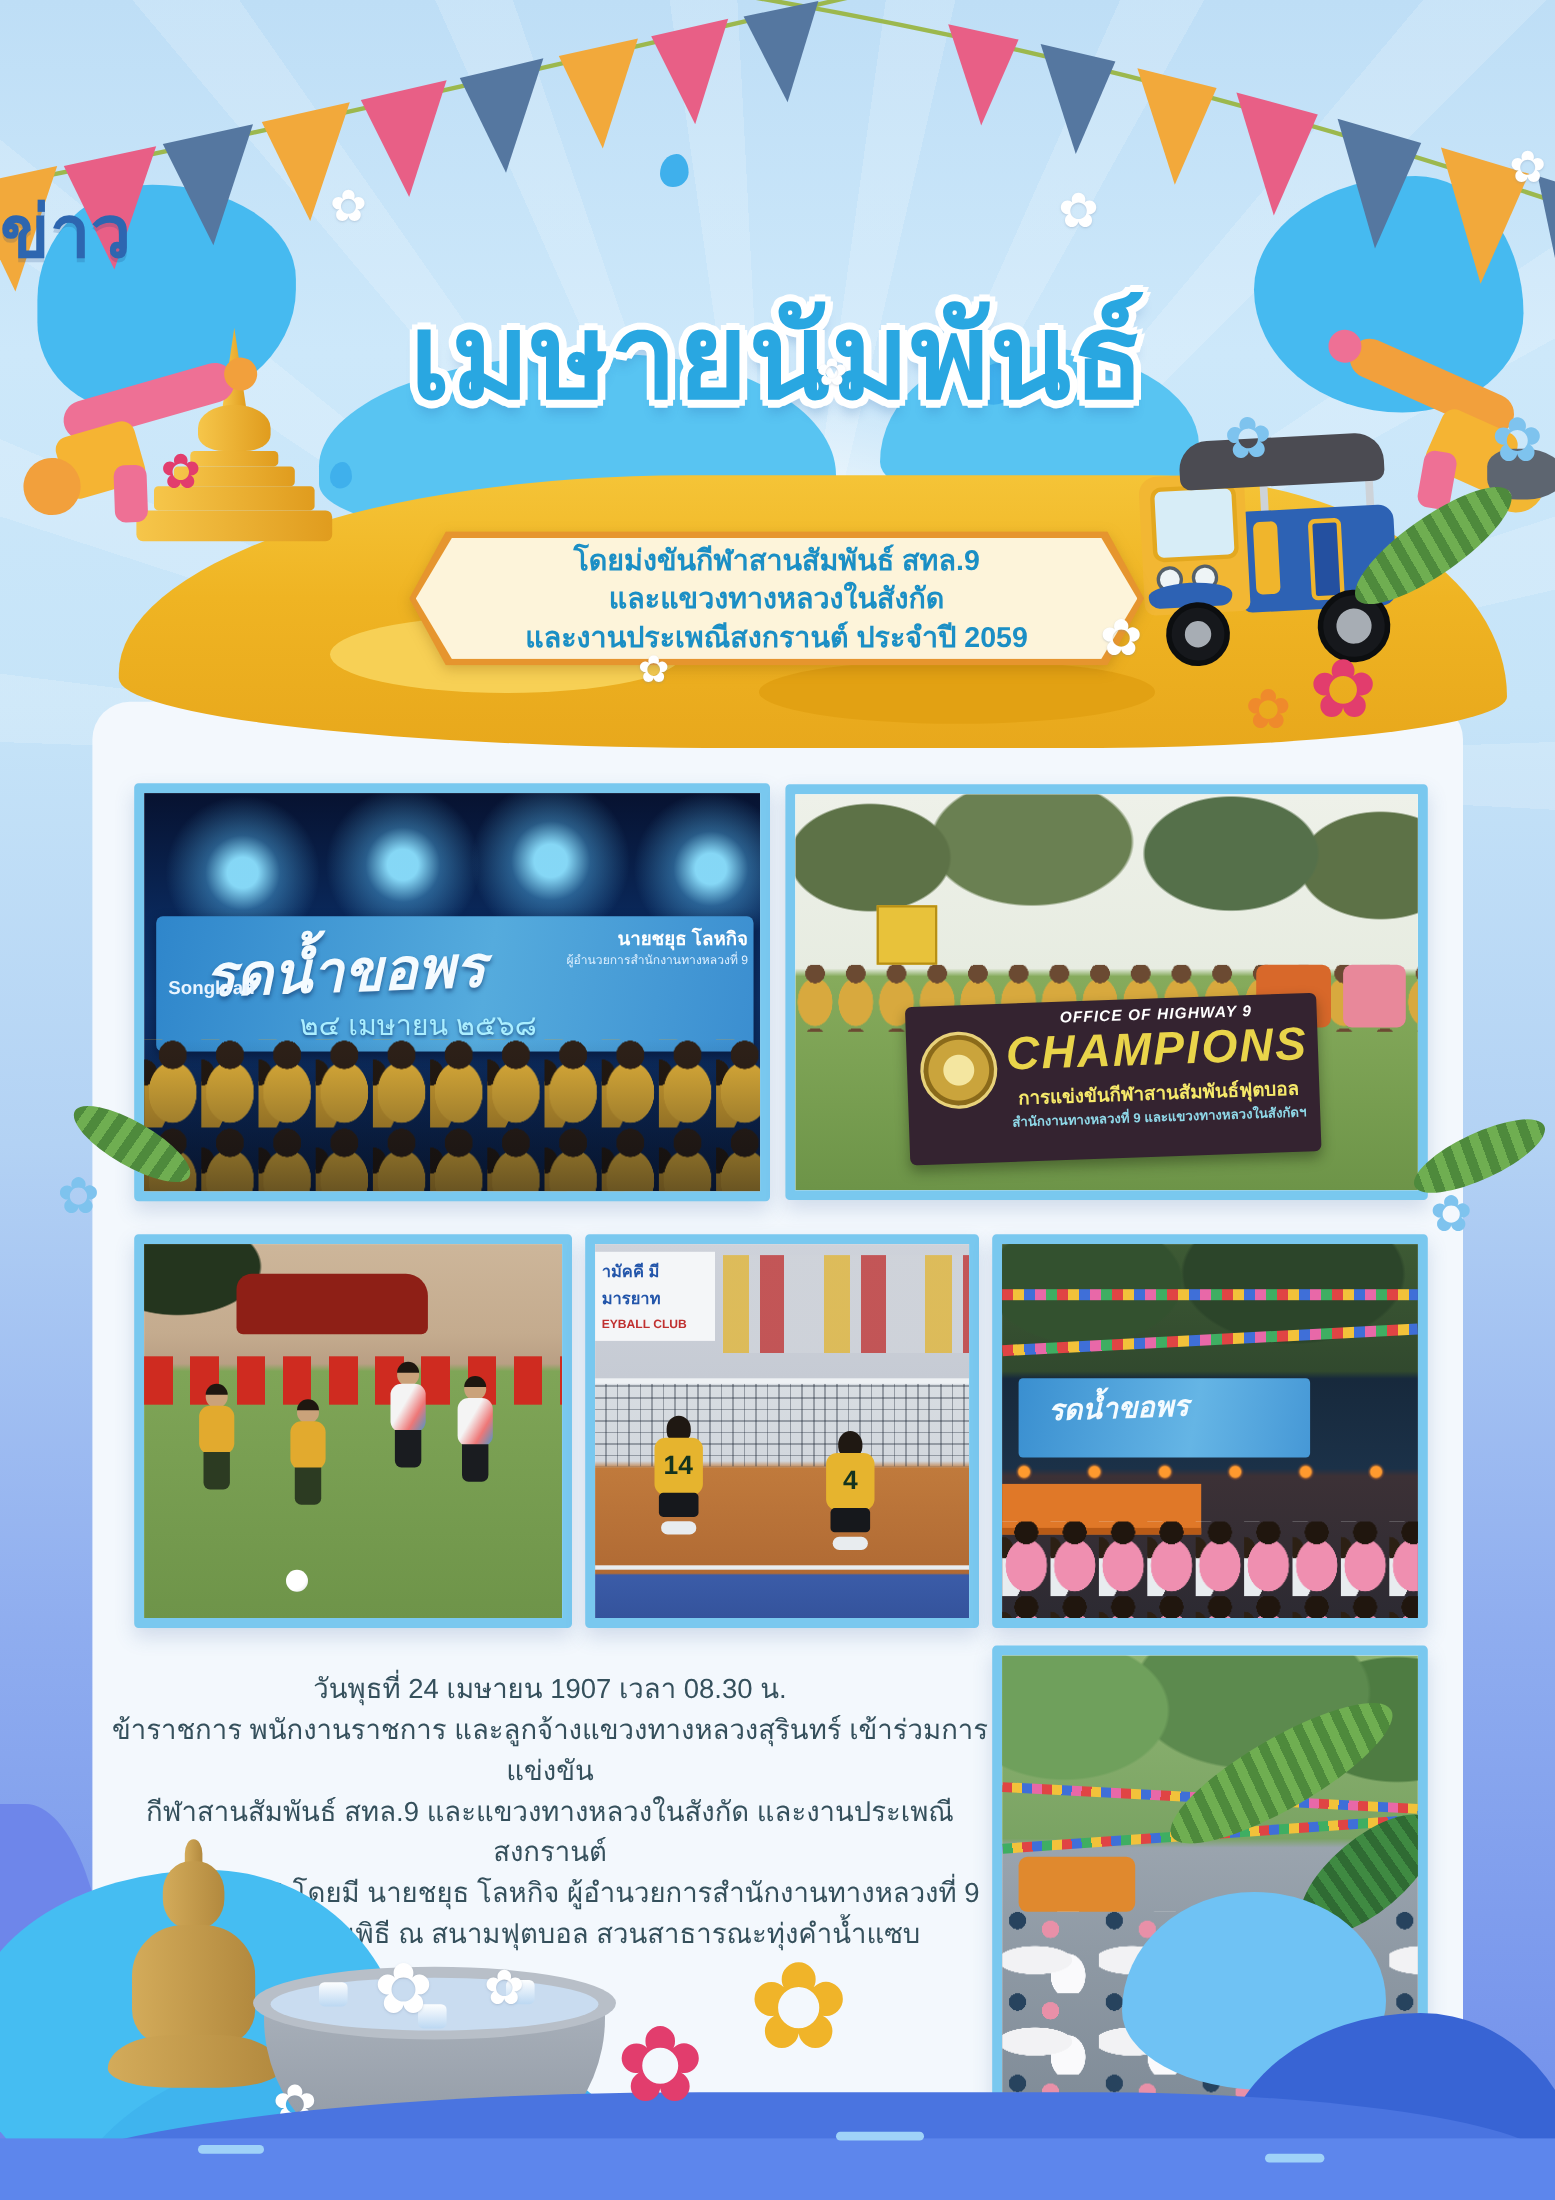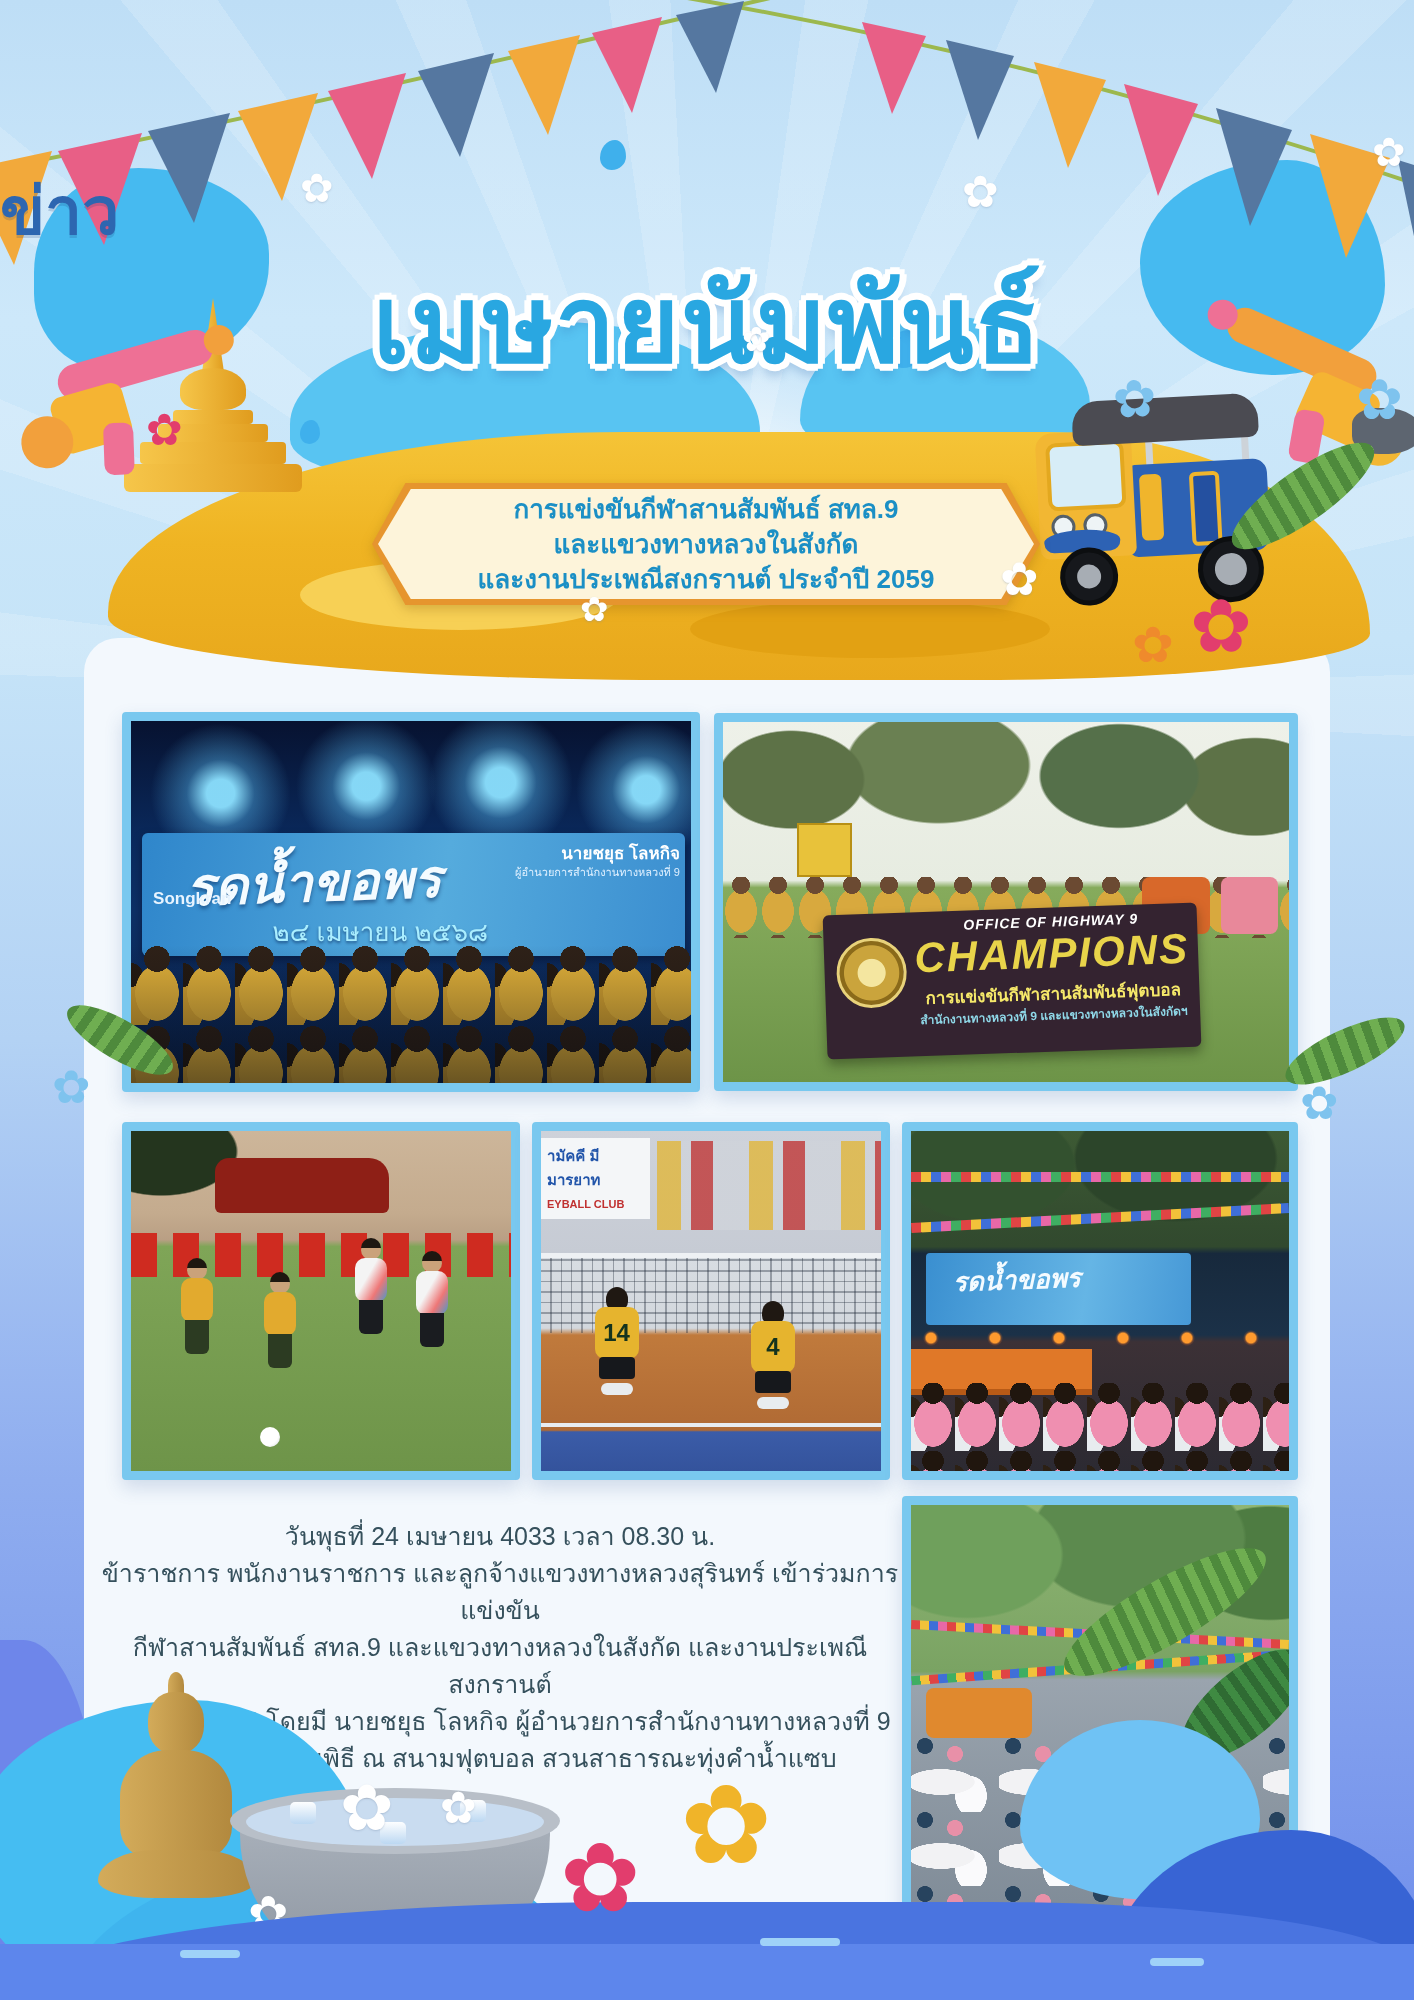--- a/index.html
+++ b/index.html
@@ -298,21 +298,21 @@
     <polygon points="1310,134 1390,158 1346,258" fill="#f2a93b"></polygon>
     <polygon points="1398,160 1446,175 1420,265" fill="#5577a0"></polygon>
   </svg>
 
   <div class="abs title-sm">ข่าว</div>
   <div class="abs title-big">เมษายนัมพันธ์</div>
 
   <div class="abs ribbon">
     <div class="rb-outer"></div>
     <div class="rb-inner">
-      <div class="rb-line">การแข่งขันกีฬาสานสัมพันธ์ สทล.9</div>
+      <div class="rb-line">โดยม่งขันกีฬาสานสัมพันธ์ สทล.9</div>
       <div class="rb-line">และแขวงทางหลวงในสังกัด</div>
       <div class="rb-line">และงานประเพณีสงกรานต์ ประจำปี 2059</div>
     </div>
   </div>
 
   <div class="abs pagoda">
     <div class="pg pg-spire"></div>
     <div class="pg pg-bell"></div>
     <div class="pg pg-t1"></div>
     <div class="pg pg-t2"></div>
@@ -476,21 +476,21 @@
     <div class="ph-in pF">
       <div class="pF-bunt1"></div>
       <div class="pF-bunt2"></div>
       <div class="pF-truck"></div>
       <div class="pF-party"></div>
       <div class="pF-leaf"></div>
     </div>
   </figure>
 
   <div class="abs article">
-    <div>วันพุธที่ 24 เมษายน 4033 เวลา 08.30 น.</div>
+    <div>วันพุธที่ 24 เมษายน 1907 เวลา 08.30 น.</div>
     <div>ข้าราชการ พนักงานราชการ และลูกจ้างแขวงทางหลวงสุรินทร์ เข้าร่วมการแข่งขัน</div>
     <div>กีฬาสานสัมพันธ์ สทล.9 และแขวงทางหลวงในสังกัด และงานประเพณีสงกรานต์</div>
     <div>ประจำปี 2568 โดยมี นายชยุธ โลหกิจ ผู้อำนวยการสำนักงานทางหลวงที่ 9</div>
     <div>เป็นประธานในพิธี ณ สนามฟุตบอล สวนสาธารณะทุ่งคำน้ำแซบ</div>
   </div>
 
   <div class="abs bd-royal"></div>
   <div class="abs bd-splash1"></div>
   <div class="abs bd-splash3"></div>
 

